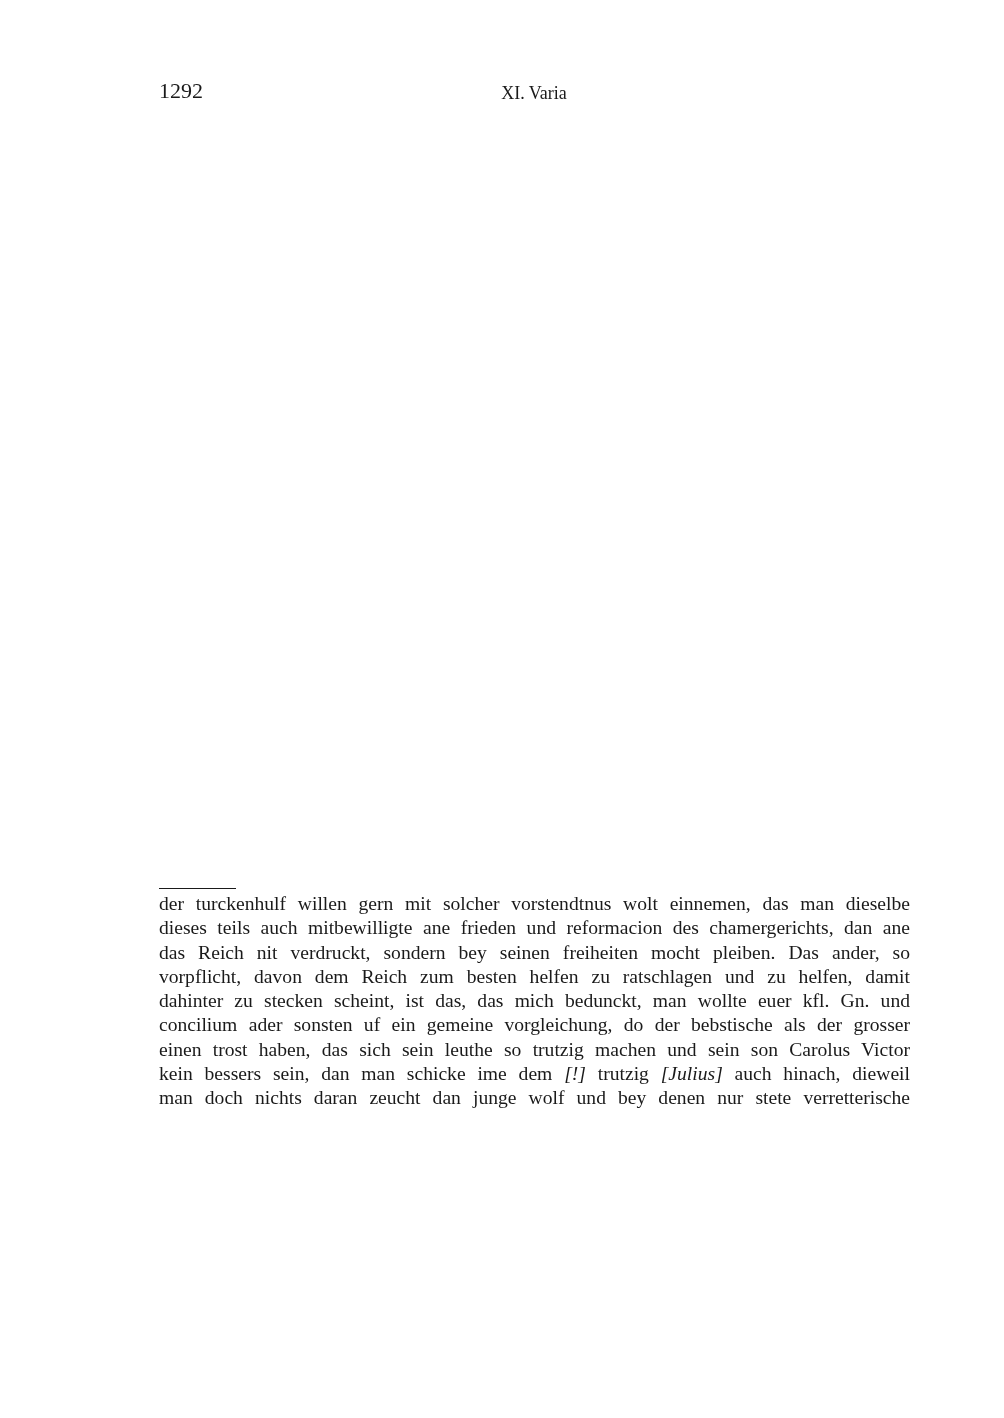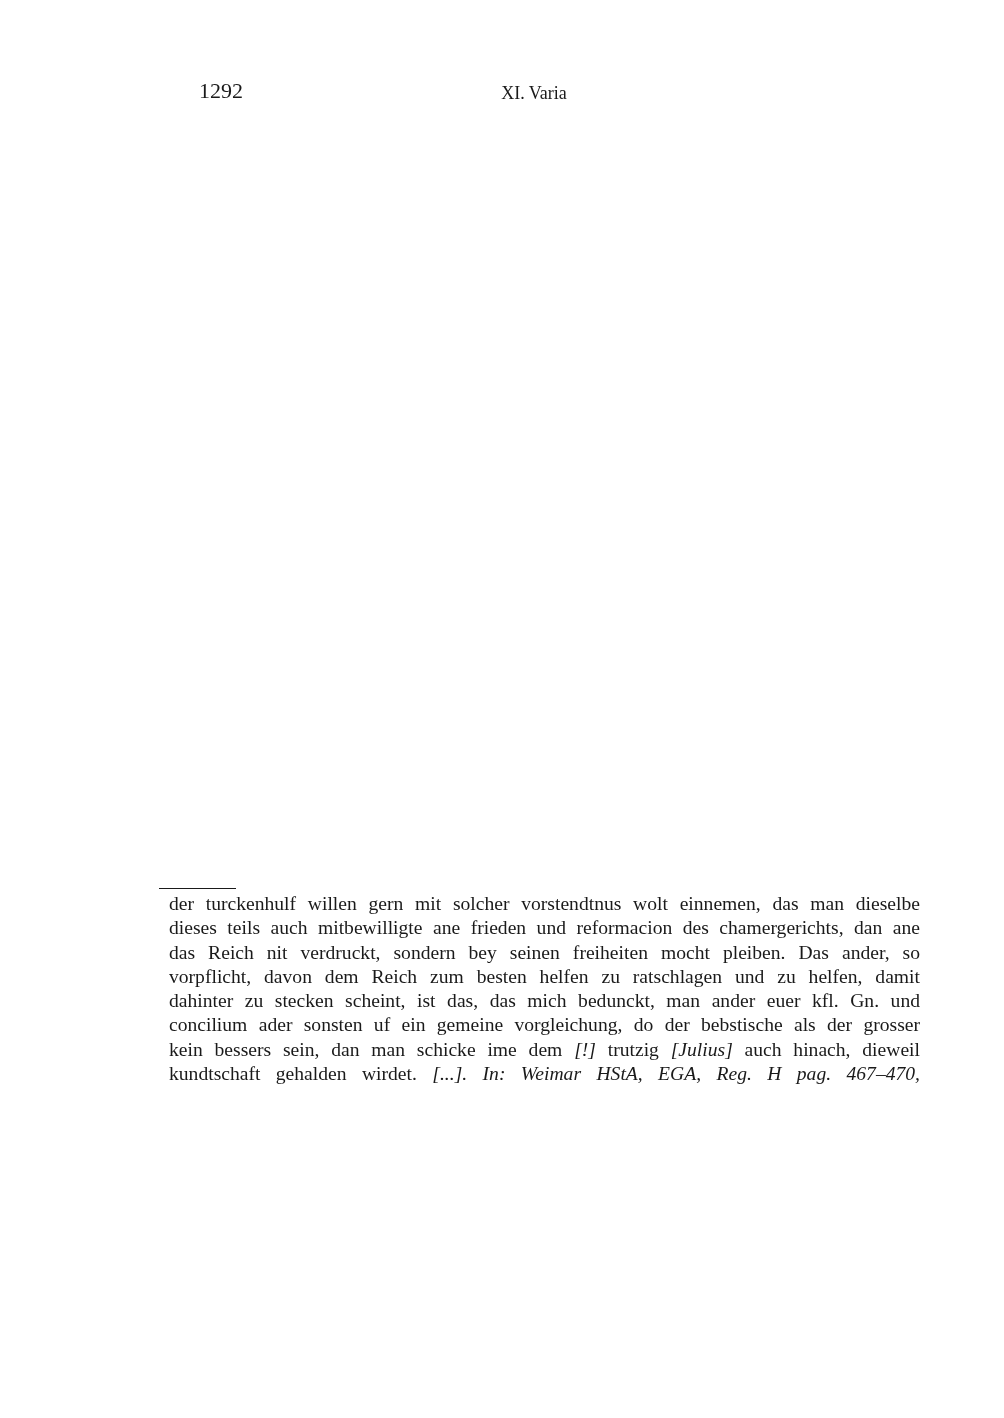--- a/index.html
+++ b/index.html
@@ -14,21 +14,20 @@
       overflow: hidden;
       font-family: "Liberation Serif", "DejaVu Serif", serif;
       color: #1a1a1a;
     }
     .page-number {
       position: absolute;
       left: 159px;
       top: 78px;
       font-size: 22px;
       line-height: 26px;
-      margin-left: 40px;
     }
     .running-head {
       position: absolute;
       left: 0;
       width: 1068px;
       top: 81px;
       text-align: center;
       font-size: 18px;
       line-height: 24px;
     }
@@ -38,21 +37,20 @@
       top: 888px;
       width: 77px;
       height: 0;
       border-top: 1px solid #1a1a1a;
     }
     .footnote {
       position: absolute;
       left: 159px;
       top: 892px;
       width: 751px;
-      margin-left: 10px;
     }
     .footnote .line {
       display: block;
       height: 24.3px;
       line-height: 24.3px;
       font-size: 19.6px;
       white-space: nowrap;
       text-align: justify;
       text-align-last: justify;
     }
@@ -69,17 +67,18 @@
 <div class="page-number">1292</div>
 <div class="running-head">XI. Varia</div>
 
 <div class="footnote-rule"></div>
 
 <div class="footnote">
   <span class="line">der turckenhulf willen gern mit solcher vorstendtnus wolt einnemen, das man dieselbe</span>
   <span class="line">dieses teils auch mitbewilligte ane frieden und reformacion des chamergerichts, dan ane</span>
   <span class="line">das Reich nit verdruckt, sondern bey seinen freiheiten mocht pleiben. Das ander, so</span>
   <span class="line">vorpflicht, davon dem Reich zum besten helfen zu ratschlagen und zu helfen, damit</span>
-  <span class="line">dahinter zu stecken scheint, ist das, das mich bedunckt, man ander euer kfl. Gn. und</span>
+  <span class="line">dahinter zu stecken scheint, ist das, das mich bedunckt, man wollte euer kfl. Gn. und</span>
   <span class="line">concilium ader sonsten uf ein gemeine vorgleichung, do der bebstische als der grosser</span>
+  <span class="line">einen trost haben, das sich sein leuthe so trutzig machen und sein son Carolus Victor</span>
   <span class="line"><span>kein bessers sein, dan man schicke ime dem </span><em>[!]</em><span> trutzig </span><em>[Julius]</em><span> auch hinach, dieweil</span></span>
-  <span class="line"><span>kundtschaft gehalden wirdet. </span><em>[...]. In: Weimar HStA, EGA, Reg. H pag. 467–470,</em></span>
+  <span class="line">man doch nichts daran zeucht dan junge wolf und bey denen nur stete verretterische</span>
 </div>
 
 </body></html>

